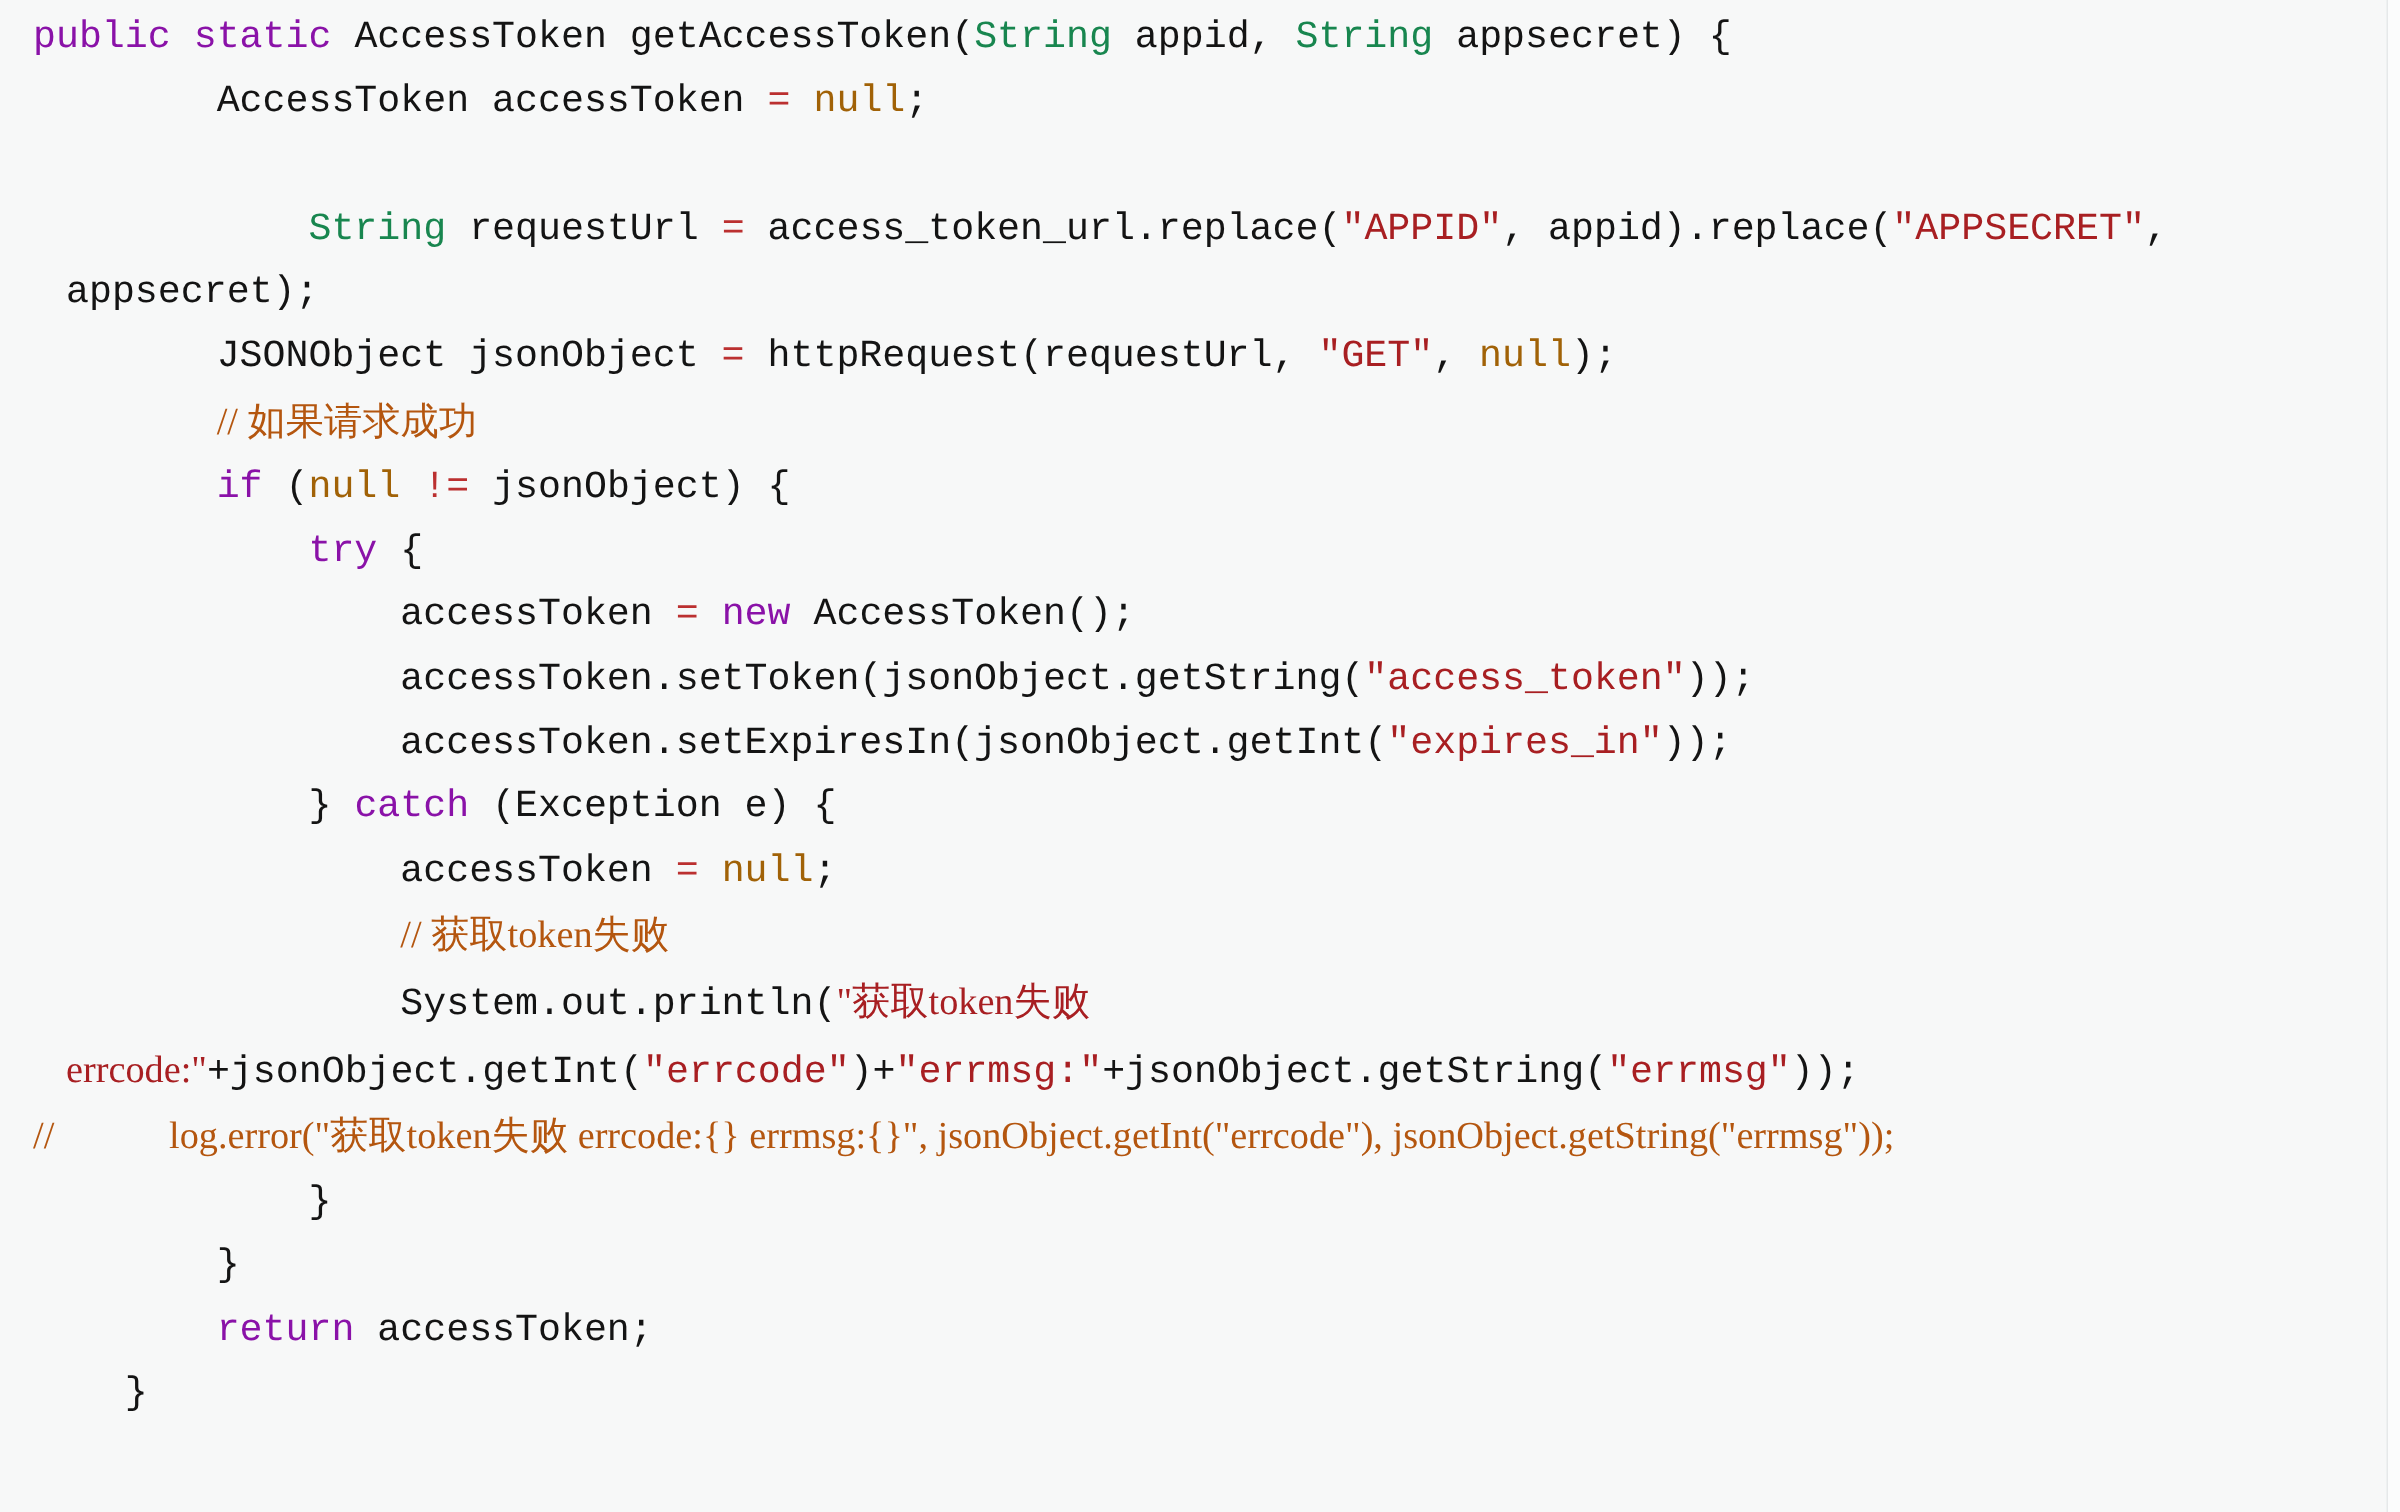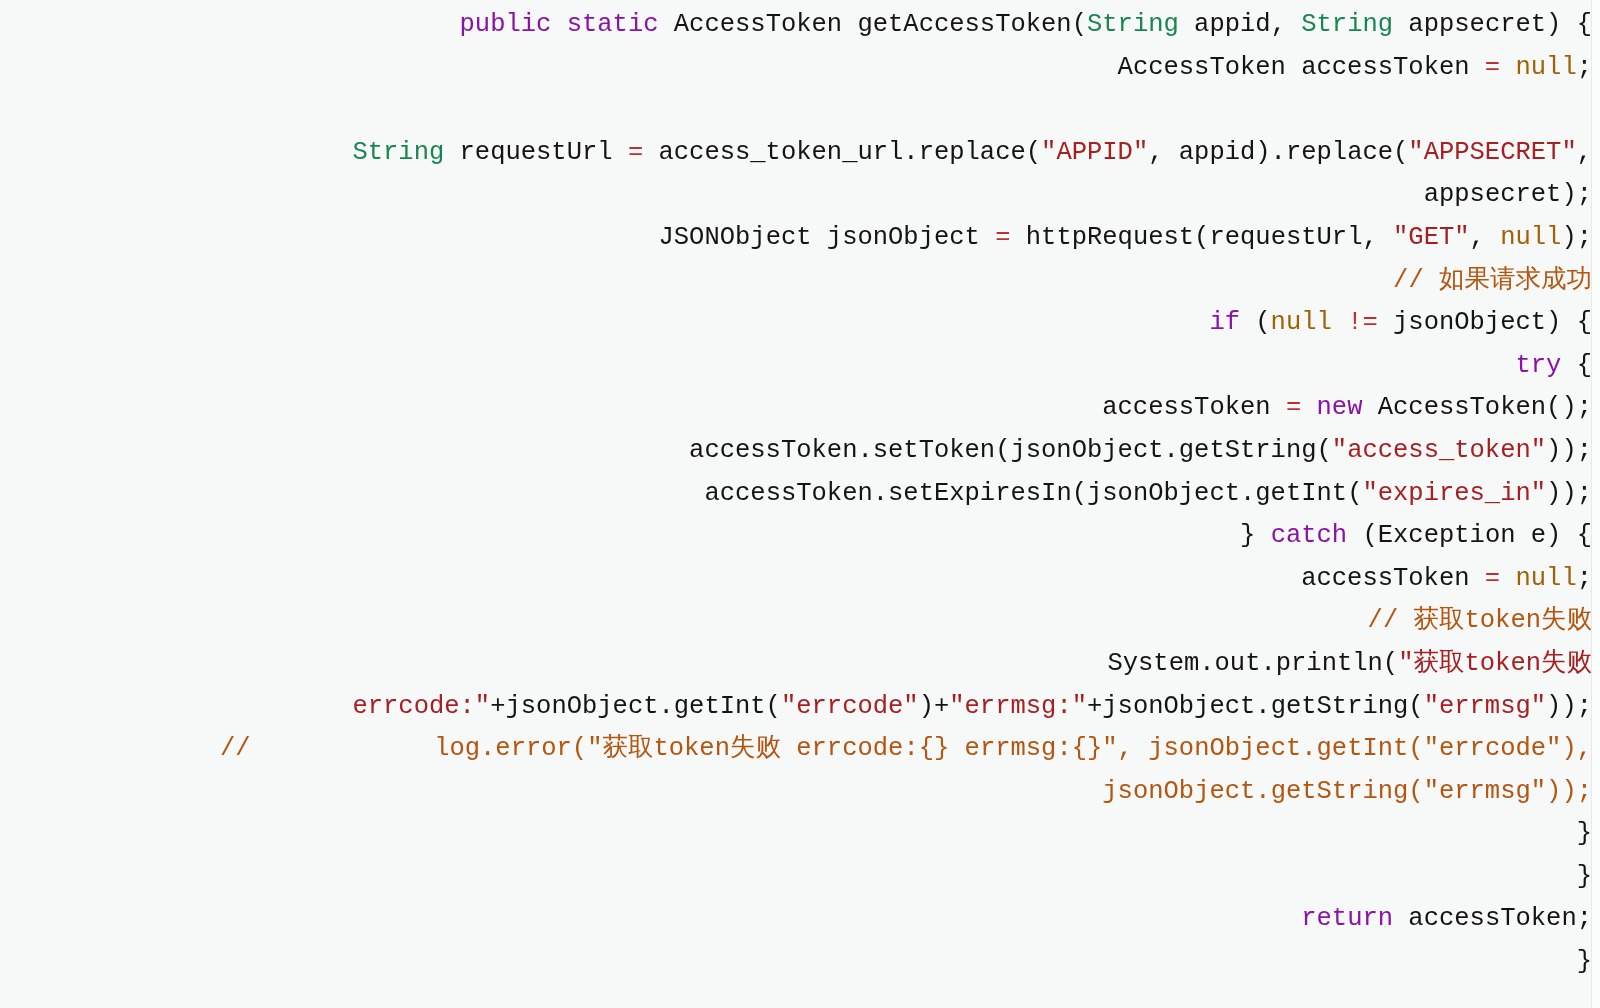--- a/index.html
+++ b/index.html
@@ -13,21 +13,20 @@
     overflow: hidden;
     font-family: "Liberation Mono", "DejaVu Sans Mono", monospace;
   }
 
   #code-surface {
     position: relative;
     width: 1600px;
     height: 1008px;
     background: #f7f8f8;
     box-sizing: border-box;
-    text-align: right;
   }
 
   
   #content-edge {
     position: absolute;
     top: 0;
     right: 8px;
     width: 1px;
     height: 1008px;
     background: #e6e9ea;
@@ -70,21 +69,21 @@
 
   .tok-keyword  { color: #8a12a8; }
   .tok-type     { color: #18864f; }
   .tok-string   { color: #a81f22; }
   .tok-null     { color: #a16207; }
   .tok-operator { color: #bb3030; }
   .tok-comment  { color: #b4560f; }
   .tok-plain    { color: #141414; }
 
   .cjk {
-    font-family: Liberation Mono, monospace;
+    font-family: Liberation Serif, serif;
   }
 </style>
 </head>
 <body>
 
 <div id="code-surface">
 
   <div id="content-gutter"></div>
   <div id="content-edge"></div>
 

